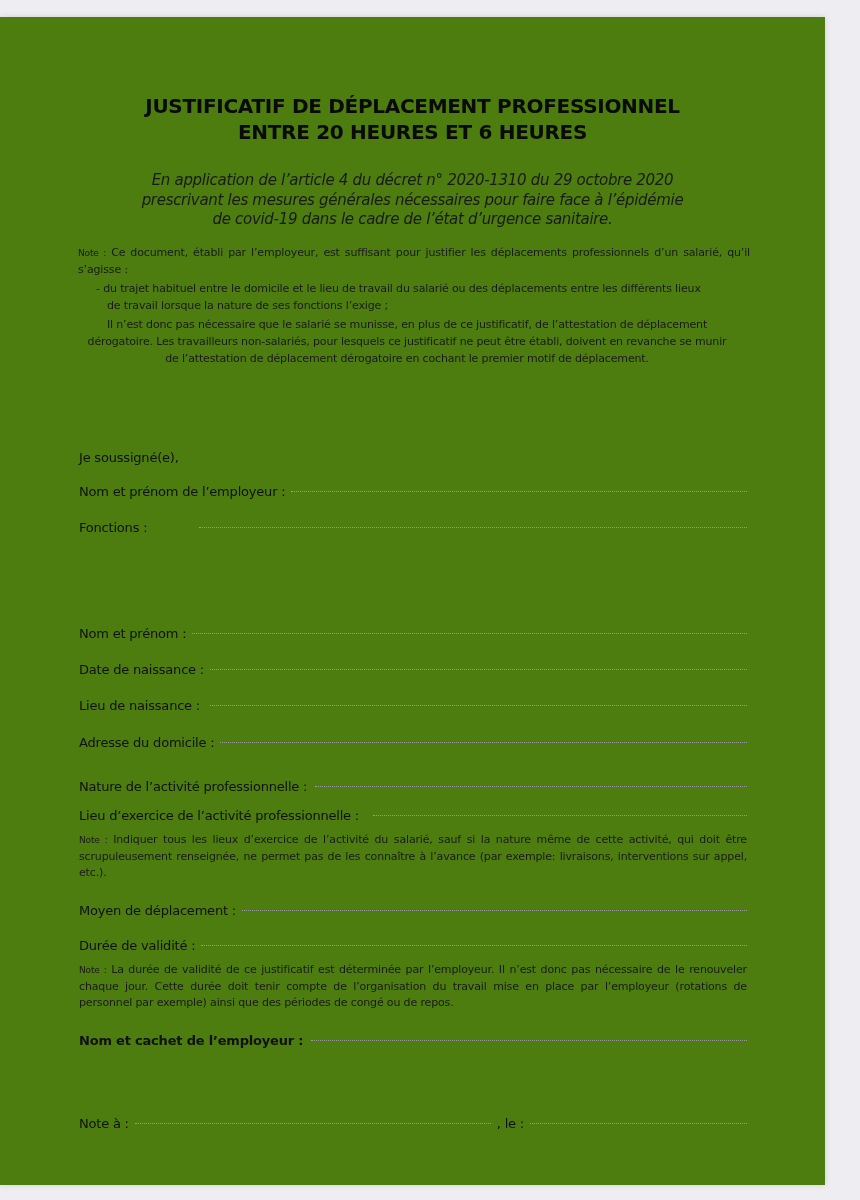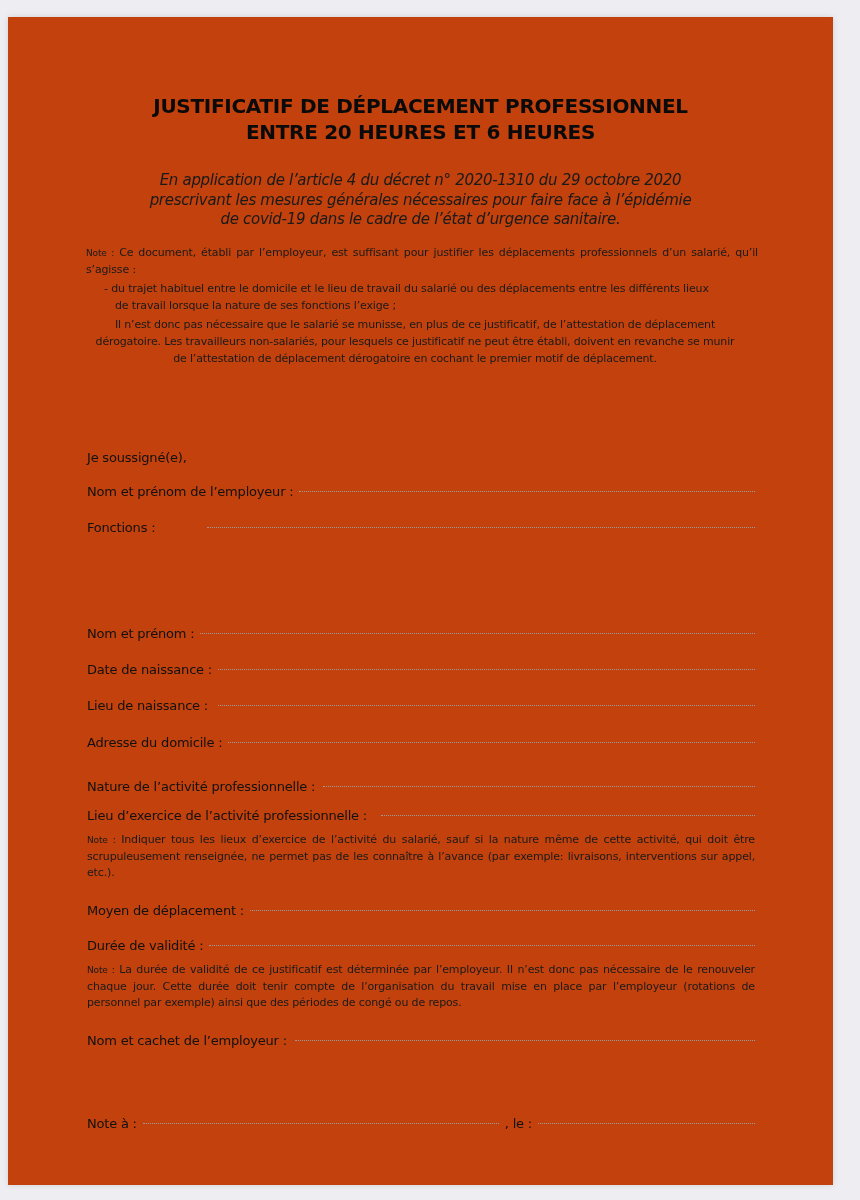--- a/index.html
+++ b/index.html
@@ -10,25 +10,25 @@
     width: 860px;
     height: 1200px;
     background: #eeeef2;
     position: relative;
     overflow: hidden;
     font-family: "DejaVu Sans", sans-serif;
     color: #111;
   }
   .page {
     position: absolute;
-    left: 8px;
+    left: 0;
     top: 17px;
     width: 825px;
     height: 1168px;
-    background: #c2410c;
+    background: #4d7c0f;
     box-shadow: 0 0 6px rgba(0,0,0,0.12);
   }
   .abs { position: absolute; }
   .title {
     left: 0; width: 825px;
     text-align: center;
     font-weight: bold;
     font-size: 20px;
     line-height: 26px;
     letter-spacing: -0.3px;
@@ -149,21 +149,21 @@
     <span class="lbl">Moyen de déplacement :</span>
     <span class="dots"></span>
   </div>
   <div class="abs field" style="left:79px; top:920px; width:668px;">
     <span class="lbl">Durée de validité :</span>
     <span class="dots"></span>
   </div>
 
   <div class="abs small justify" style="left:79px; top:945px; width:668px;"><span class="note-label">Note :</span><span> La durée de validité de ce justificatif est déterminée par l’employeur. Il n’est donc pas nécessaire de le renouveler chaque jour. Cette durée doit tenir compte de l’organisation du travail mise en place par l’employeur (rotations de personnel par exemple) ainsi que des périodes de congé ou de repos.</span></div>
 
-  <div class="abs field" style="left:79px; top:1015px; width:668px;">
+  <div class="abs field" style="left:79px; top:1015px; width:668px;font-weight:bold;">
     <span class="lbl">Nom et cachet de l’employeur :</span>
     <span class="dots" style="margin-left:8px;"></span>
   </div>
 
   <div class="abs field" style="left:79px; top:1098px; width:668px;">
     <span class="lbl">Note à :</span>
     <span class="dots" style="flex:0 0 356px;"></span>
     <span class="lbl" style="margin-left:6px;">, le :</span>
     <span class="dots"></span>
   </div>

